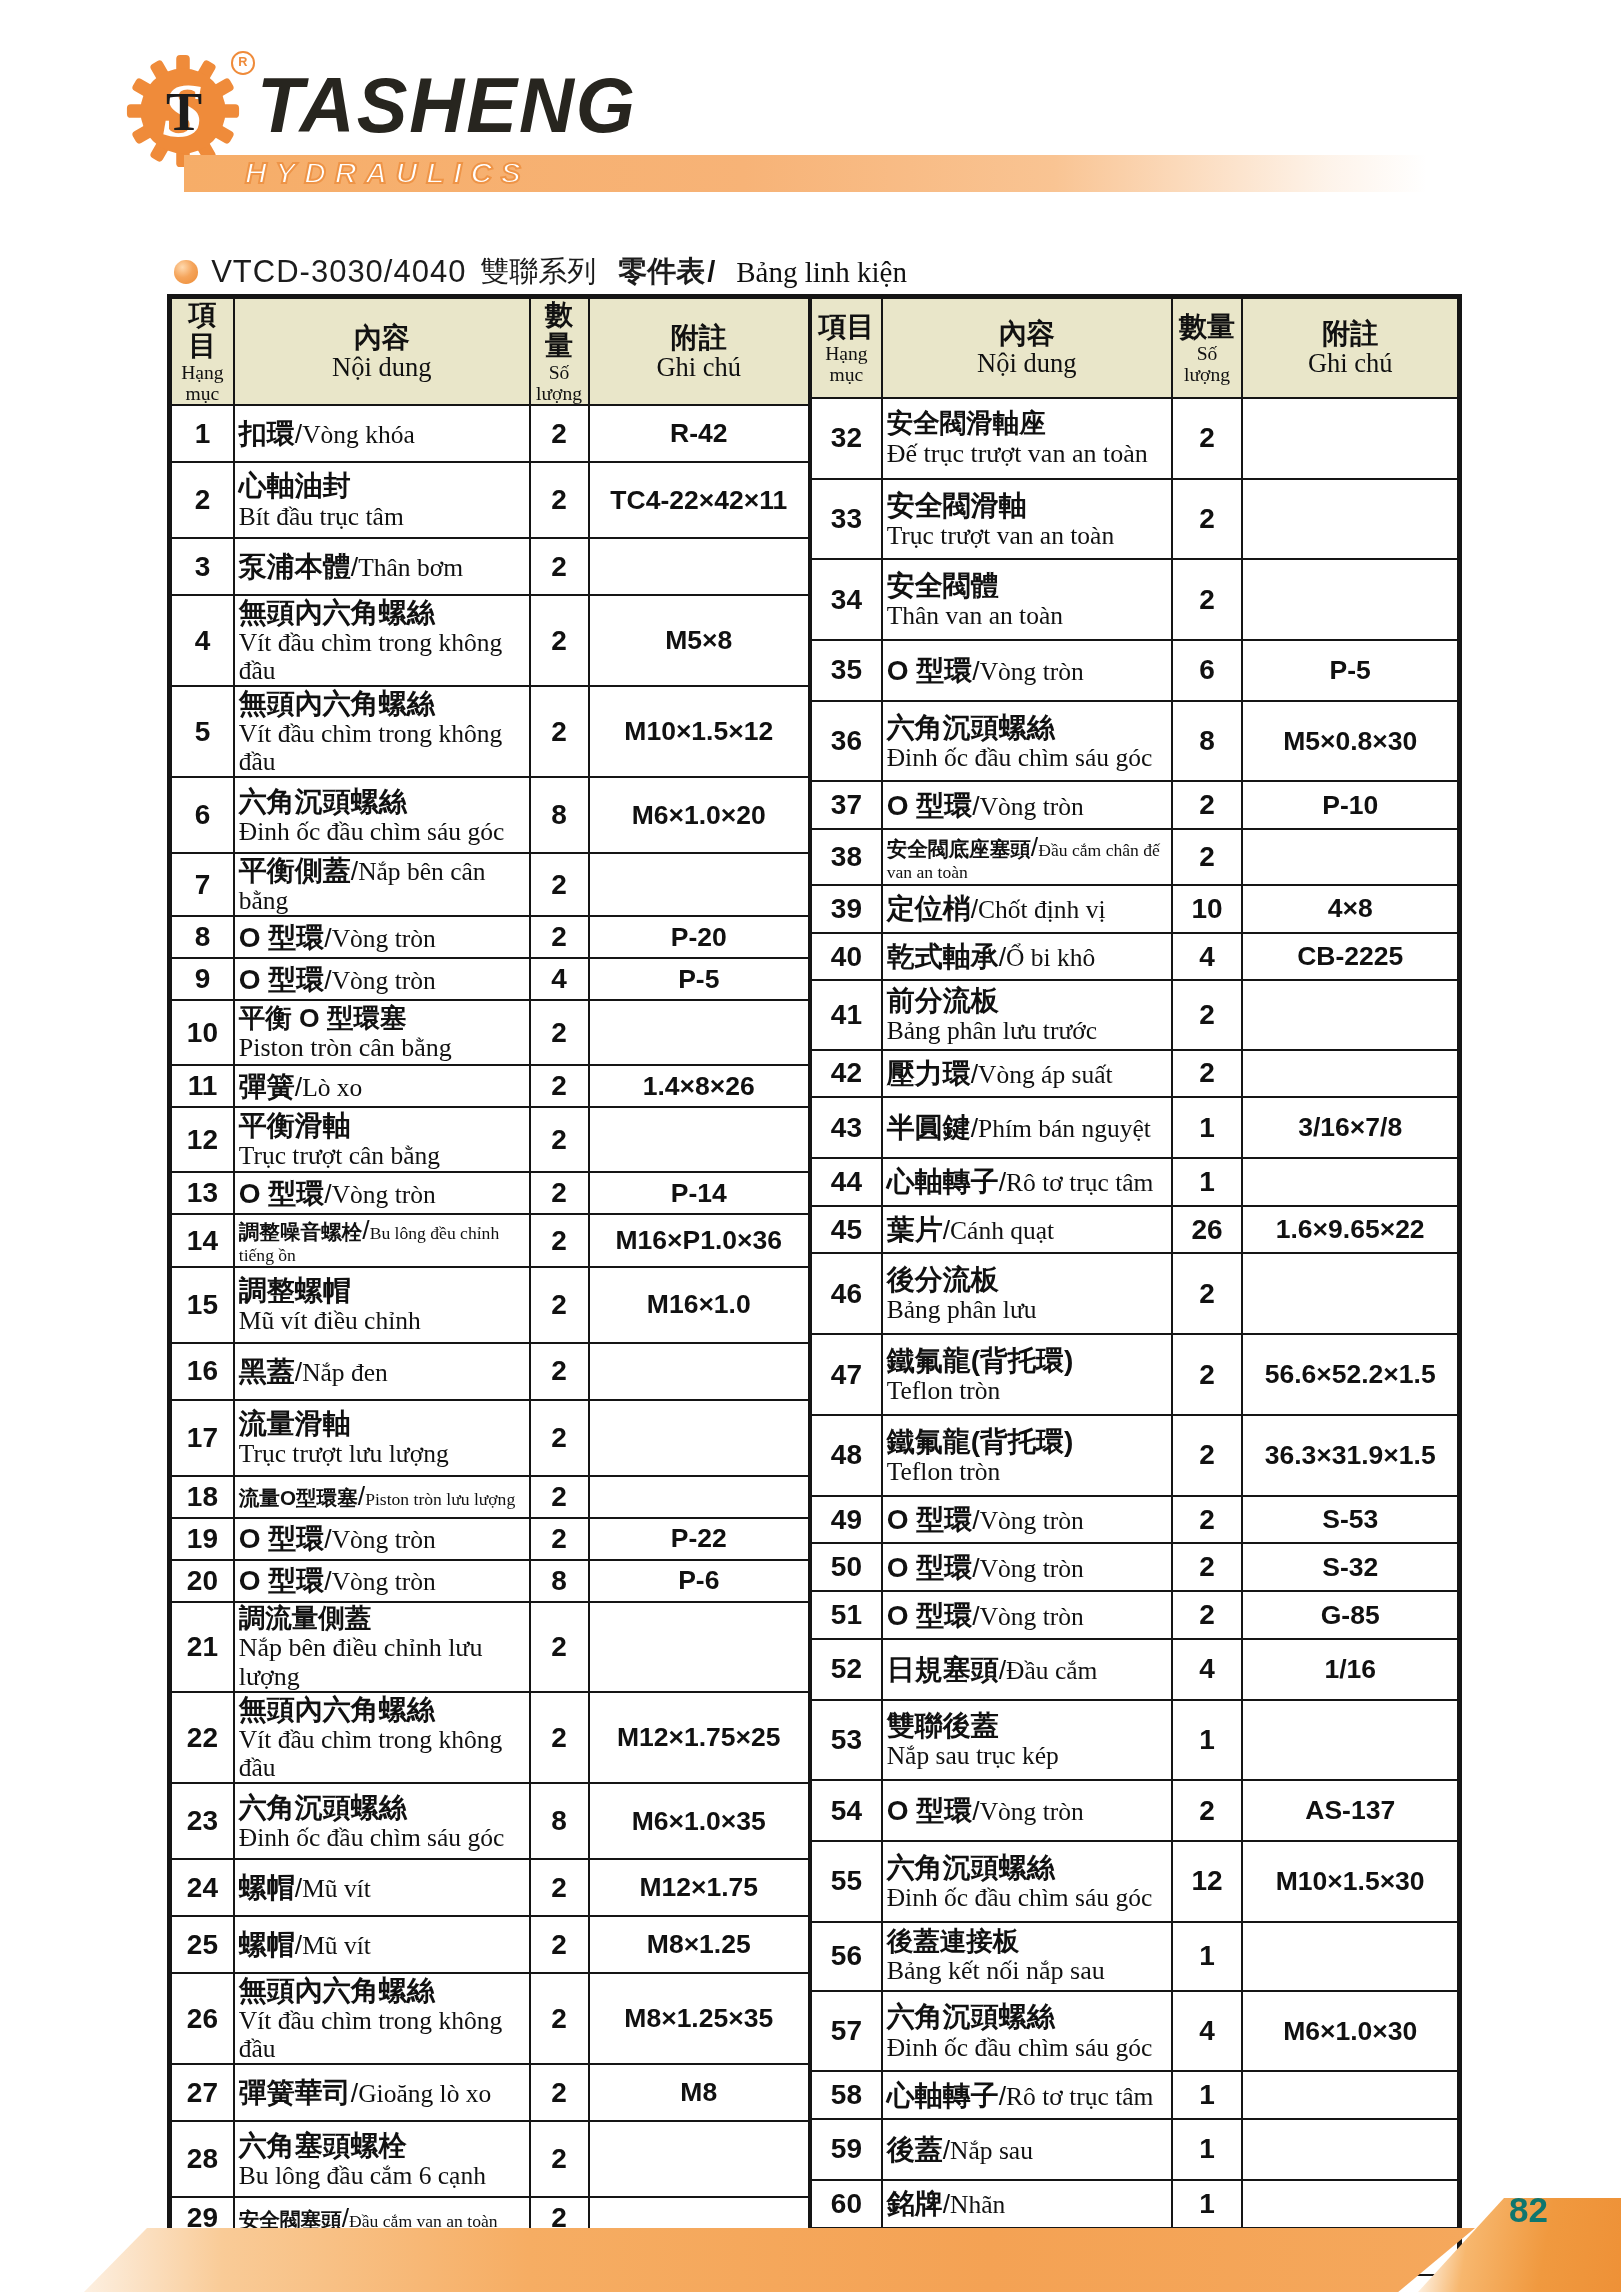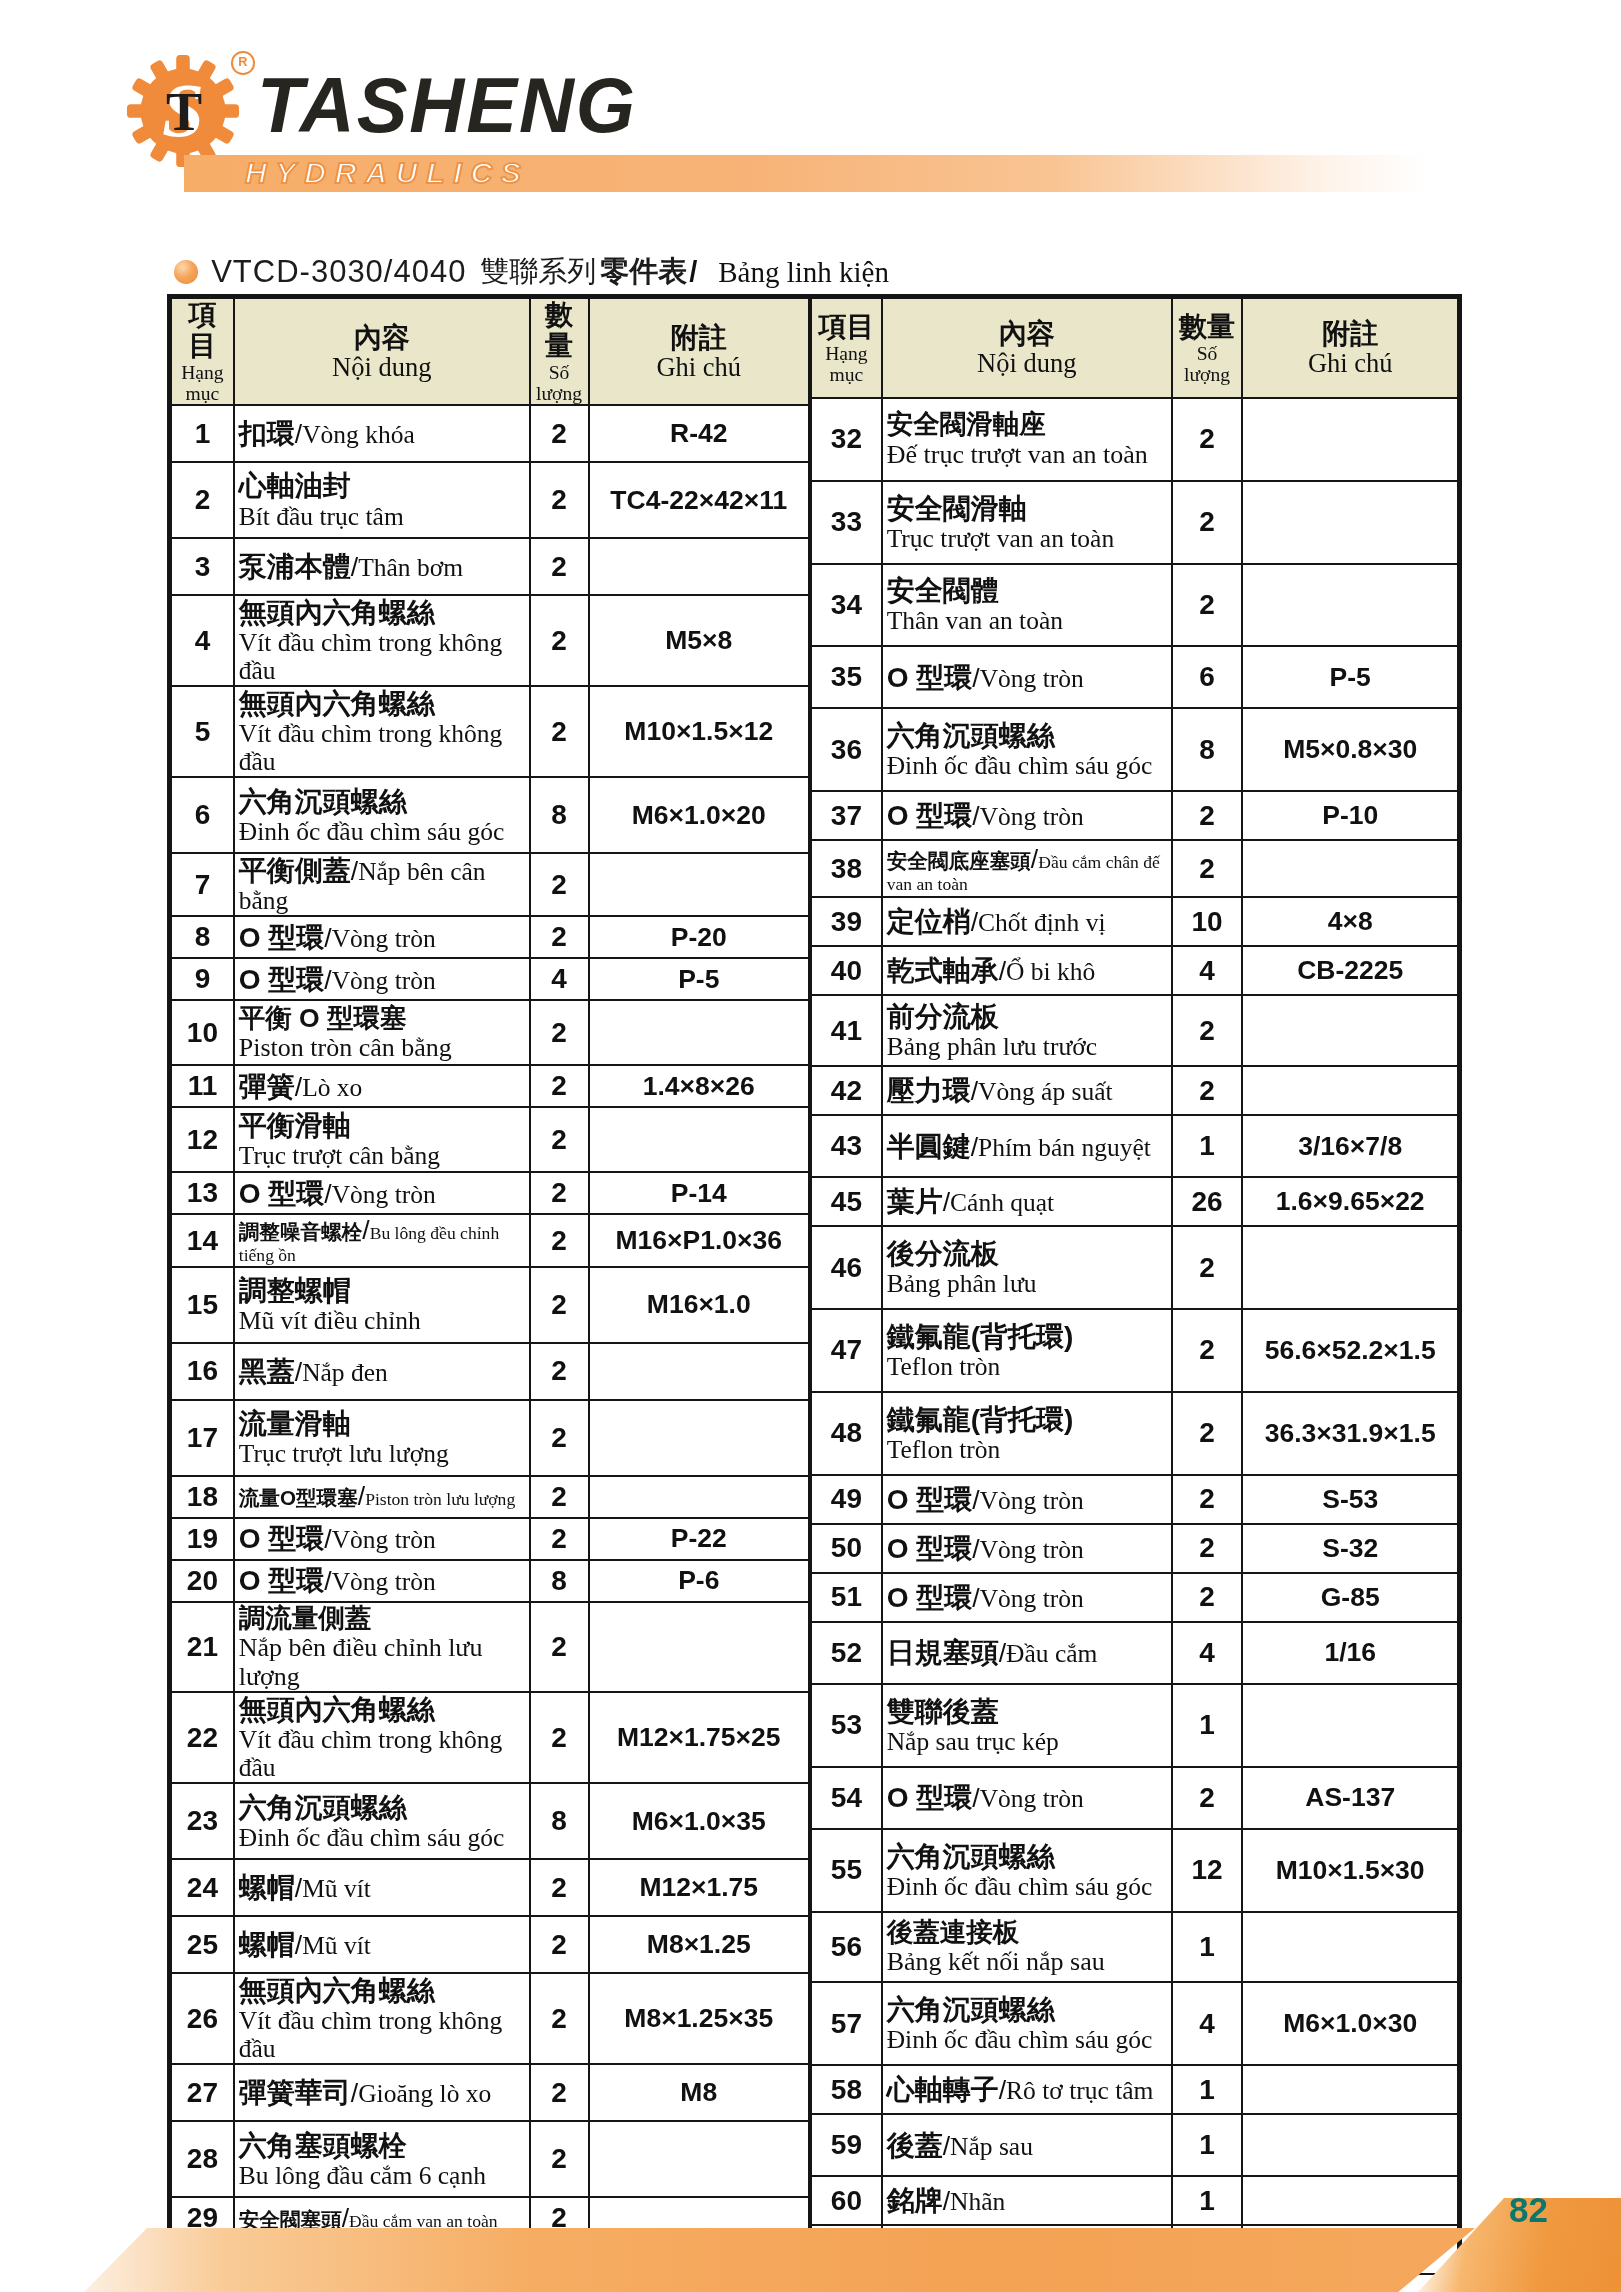--- a/index.html
+++ b/index.html
@@ -16,21 +16,21 @@
              background:linear-gradient(90deg,#f6ad68 0%,#f7b377 45%,#f9c493 70%,rgba(249,208,170,0.25) 92%,rgba(255,255,255,0) 100%);}
   .brand-sub{position:absolute;left:61px;top:1px;font-size:30px;font-weight:900;font-style:italic;
              letter-spacing:8.8px;color:#ffffff;-webkit-text-stroke:2px #ee9447;}
 
   
   .title-row{position:absolute;left:174px;top:252px;display:flex;align-items:center;white-space:nowrap;}
   .bullet{width:23.5px;height:23.5px;border-radius:50%;margin-right:13.7px;
           background:radial-gradient(circle at 35% 30%,#ffd9ae 0%,#f5a55c 45%,#ec8b35 100%);}
   .t-model{font-size:31px;letter-spacing:1px;color:#1c1c1c;}
   .t-zh{font-size:29px;margin-left:13.7px;color:#1c1c1c;font-family:"Liberation Sans",sans-serif;text-align:center;}
-  .t-zh.bold{font-weight:bold;margin-left:4px;}
+  .t-zh.bold{font-weight:bold;margin-left:22px;}
   .t-sep{font-size:29px;font-weight:bold;margin-left:2px;}
   .t-vi{font-size:29px;margin-left:21px;font-family:"Liberation Serif",serif;}
 
   
   .parts-table{position:absolute;left:167px;top:294px;width:1289px;display:flex;border:3.9px solid #151515;}
   table.half{border-collapse:collapse;table-layout:fixed;}
   table.half td,table.half th{border:2.9px solid #151515;padding:0 3.9px;overflow:hidden;}
   table.half th{background:#e9e6c9;font-weight:normal;height:98px;vertical-align:middle;}
   .h-zh{display:block;font-size:28px;font-weight:bold;font-family:"Liberation Sans",sans-serif;line-height:1.12;}
   .h-vi{display:block;font-size:26.5px;font-family:"Liberation Serif",serif;line-height:1.08;}
@@ -470,20 +470,26 @@
             <td class="c-qty">2</td>
             <td class="c-note"></td>
           </tr>
           <tr class="t">
             <td class="c-no">43</td>
             <td class="c-content"><span class="zh">半圓鍵</span><span class="sep">/</span><span class="vi">Phím bán nguyệt</span></td>
             <td class="c-qty">1</td>
             <td class="c-note">3/16×7/8</td>
           </tr>
           <tr class="s">
+            <td class="c-no">44</td>
+            <td class="c-content"><span class="zh">心軸轉子</span><span class="sep">/</span><span class="vi">Rô tơ trục tâm</span></td>
+            <td class="c-qty">1</td>
+            <td class="c-note"></td>
+          </tr>
+          <tr class="s">
             <td class="c-no">45</td>
             <td class="c-content"><span class="zh">葉片</span><span class="sep">/</span><span class="vi">Cánh quạt</span></td>
             <td class="c-qty">26</td>
             <td class="c-note">1.6×9.65×22</td>
           </tr>
           <tr class="d">
             <td class="c-no">46</td>
             <td class="c-content stack">
               <span class="zh">後分流板</span>
               <span class="vi">Bảng phân lưu</span>

